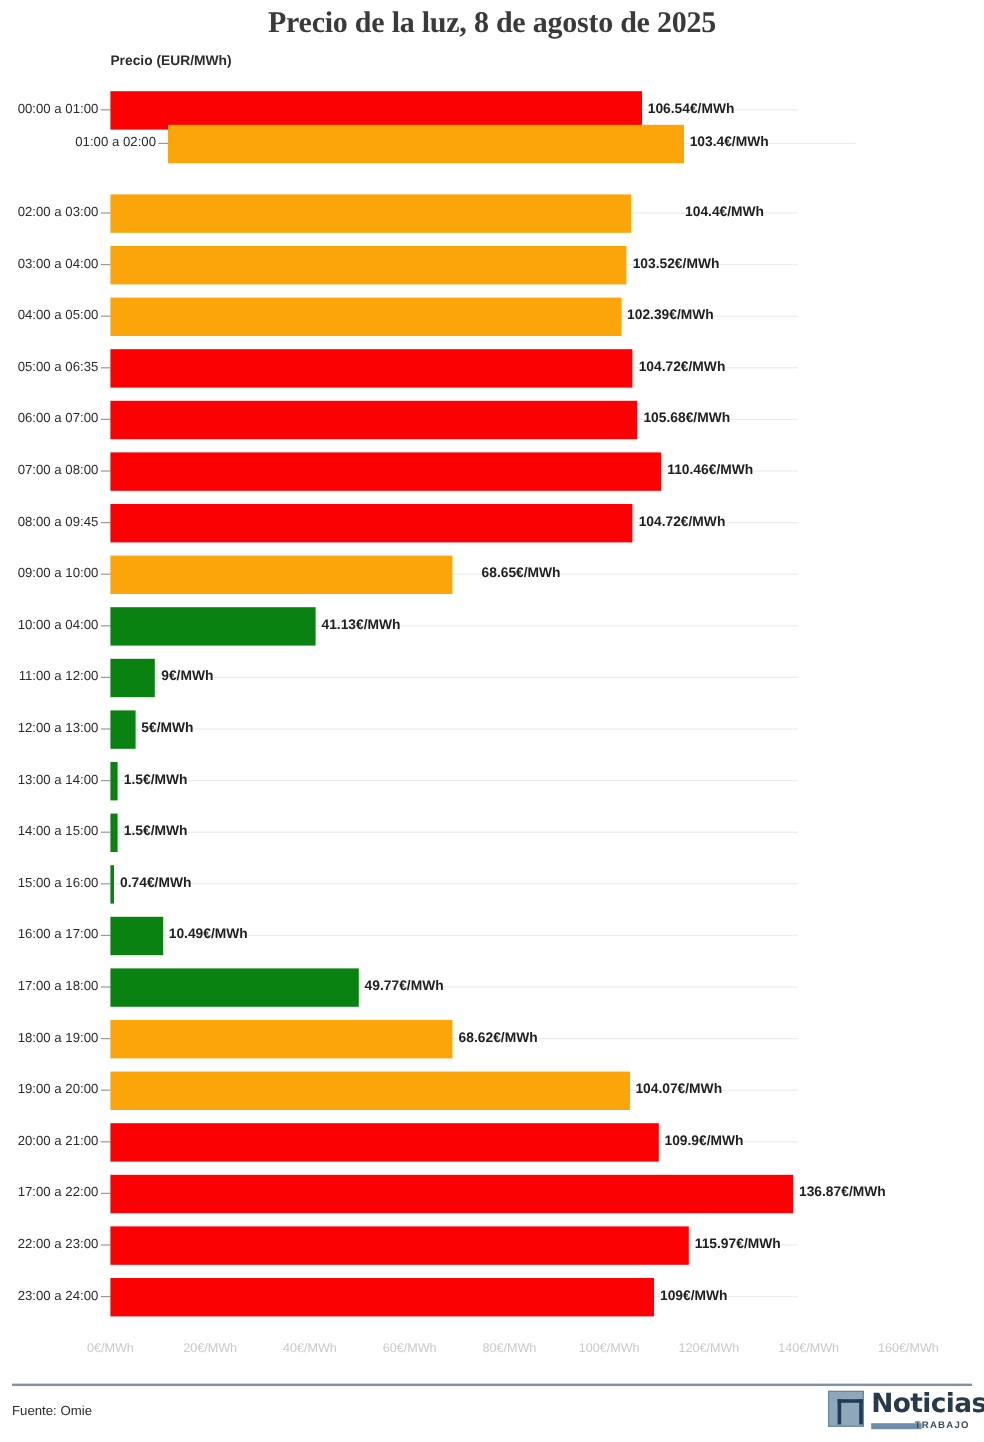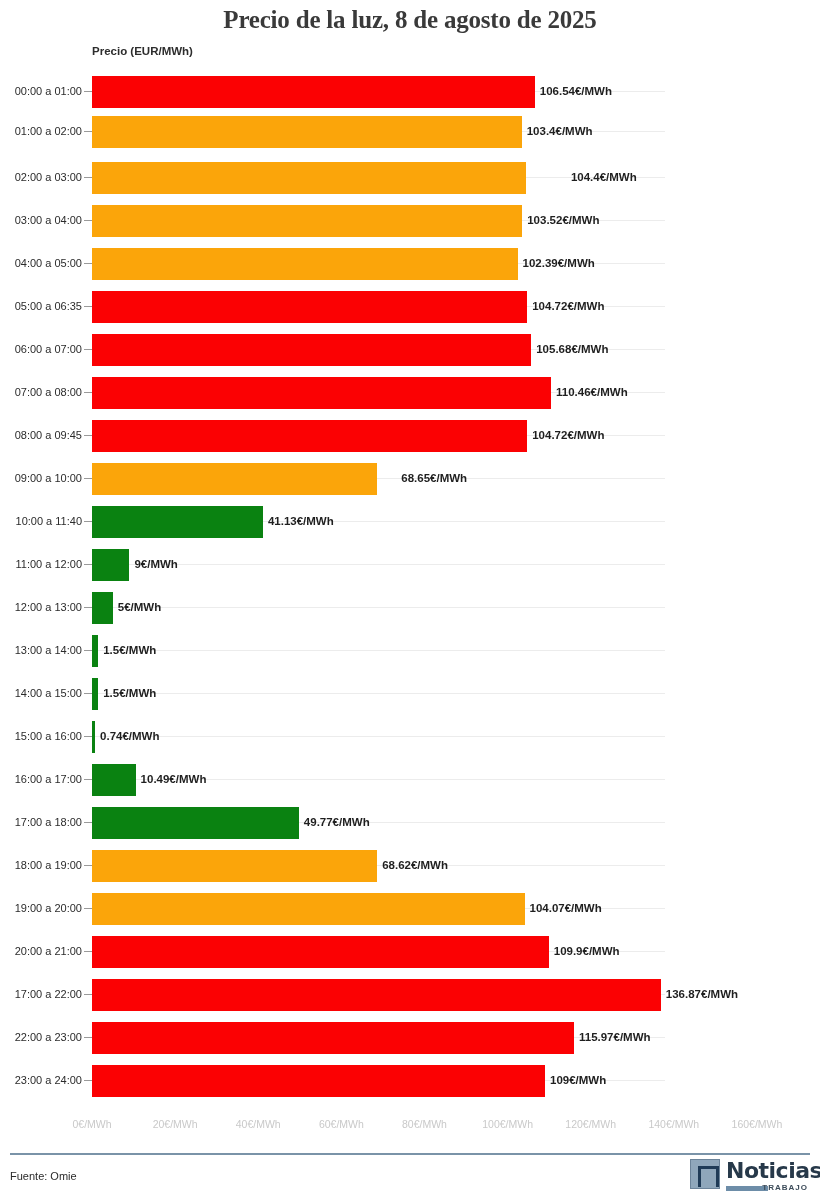--- a/index.html
+++ b/index.html
@@ -211,21 +211,21 @@
 <div class="axis-title">Precio (EUR/MWh)</div>
 
 <div id="plot">
     <div class="row" style="top: 0px;">
       <div class="row-gridline"></div>
       <div class="cat-label">00:00 a 01:00</div>
       <div class="tick-mark"></div>
       <div class="bar" style="width: 442.78px; background: rgb(251, 1, 3);"></div>
       <div class="bar-value" style="left: 534.78px;">106.54€/MWh</div>
     </div>
-    <div class="row" style="top: 40px;">
+    <div class="row" style="top: 28px; margin-left: 48px;">
       <div class="row-gridline"></div>
       <div class="cat-label">01:00 a 02:00</div>
       <div class="tick-mark"></div>
       <div class="bar" style="width: 429.73px; background: rgb(251, 165, 10);"></div>
       <div class="bar-value" style="left: 521.73px;">103.4€/MWh</div>
     </div>
     <div class="row" style="top: 86px;">
       <div class="row-gridline"></div>
       <div class="cat-label">02:00 a 03:00</div>
       <div class="tick-mark"></div>
@@ -276,21 +276,21 @@
     </div>
     <div class="row" style="top: 387px;">
       <div class="row-gridline"></div>
       <div class="cat-label">09:00 a 10:00</div>
       <div class="tick-mark"></div>
       <div class="bar" style="width: 285.309px; background: rgb(251, 165, 10);"></div>
       <div class="bar-value" style="left: 377.309px; padding-left: 24px;">68.65€/MWh</div>
     </div>
     <div class="row" style="top: 430px;">
       <div class="row-gridline"></div>
-      <div class="cat-label">10:00 a 11:40</div>
+      <div class="cat-label">10:00 a 04:00</div>
       <div class="tick-mark"></div>
       <div class="bar" style="width: 170.936px; background: rgb(10, 130, 17);"></div>
       <div class="bar-value" style="left: 262.936px;">41.13€/MWh</div>
     </div>
     <div class="row" style="top: 473px;">
       <div class="row-gridline"></div>
       <div class="cat-label">11:00 a 12:00</div>
       <div class="tick-mark"></div>
       <div class="bar" style="width: 37.404px; background: rgb(10, 130, 17);"></div>
       <div class="bar-value" style="left: 129.404px;">9€/MWh</div>

